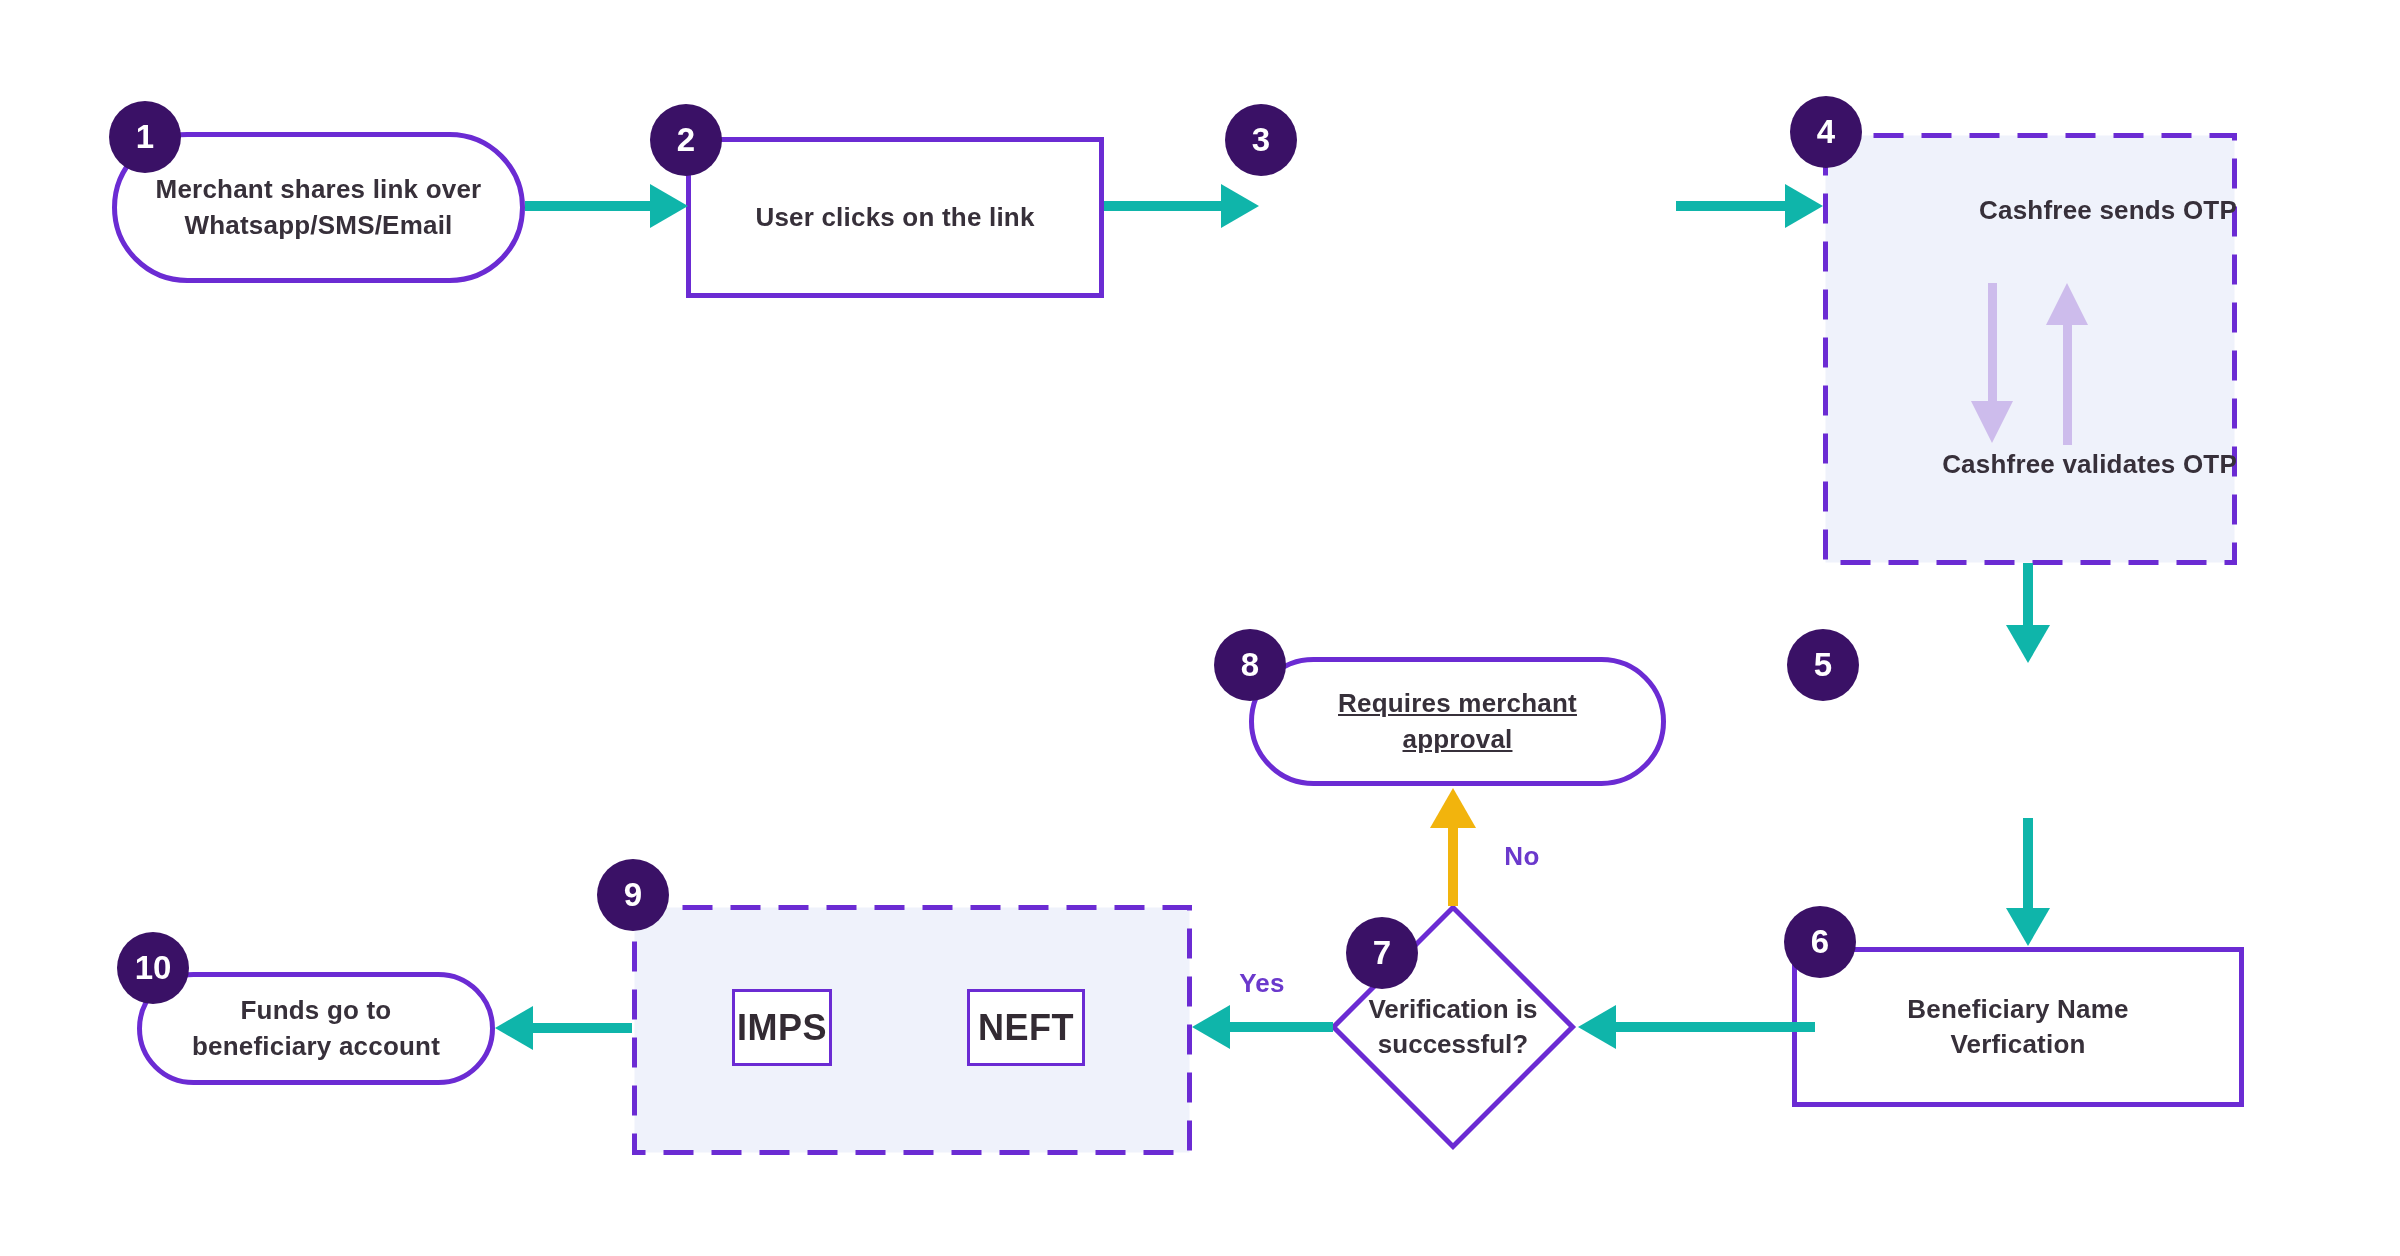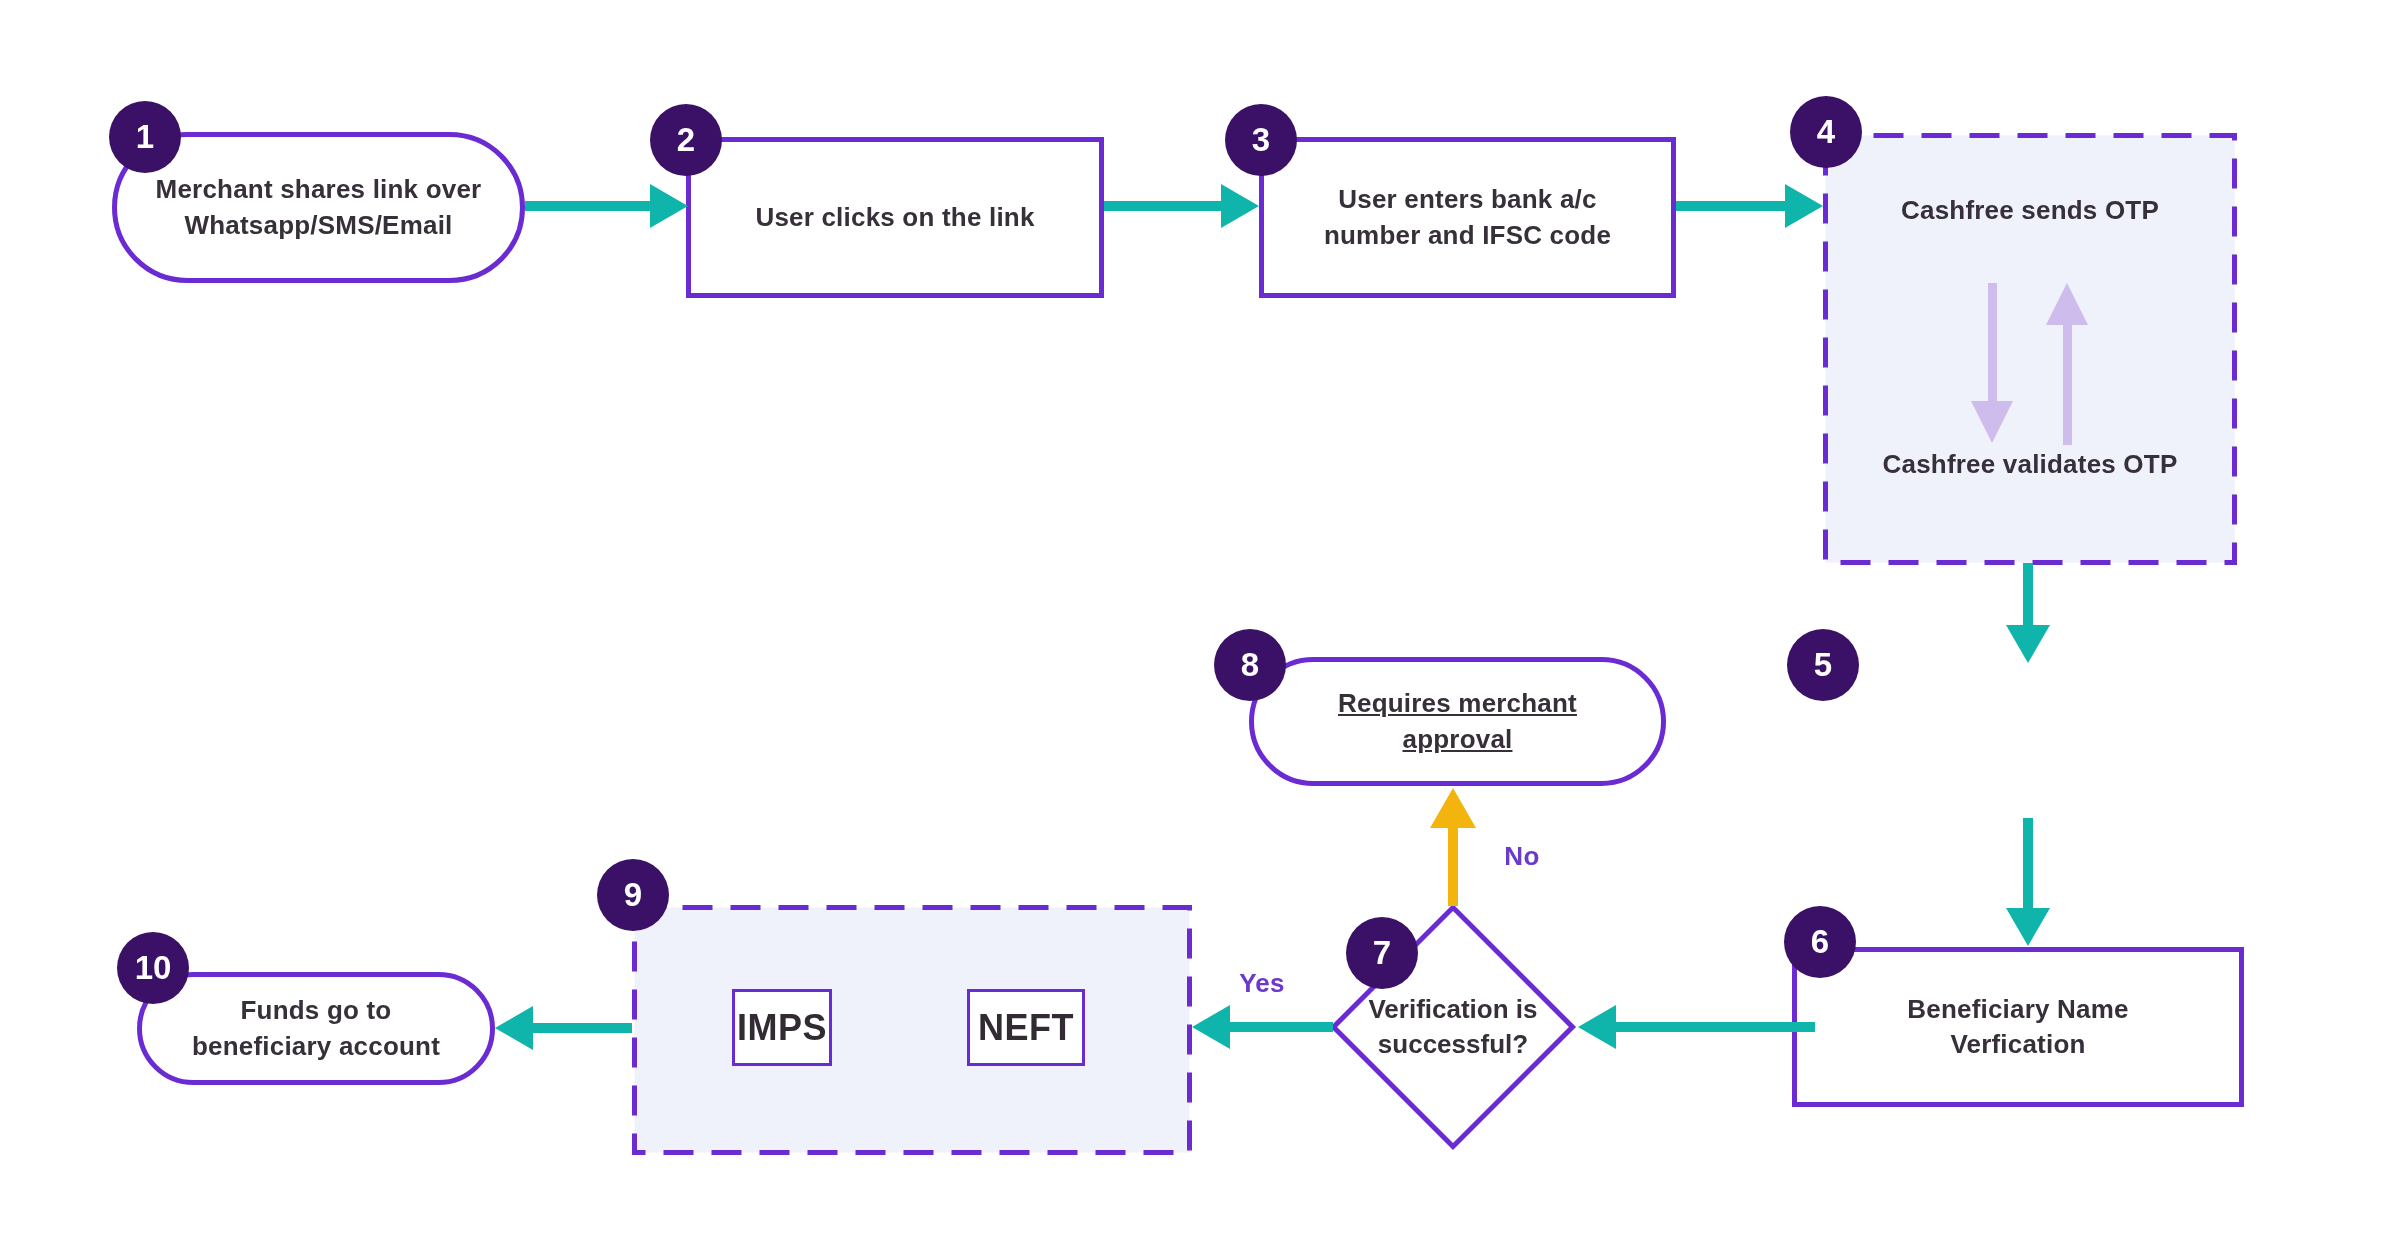--- a/index.html
+++ b/index.html
@@ -15,21 +15,21 @@
     letter-spacing:.2px;z-index:1;
   }
   .node .line{display:block;}
   .pill-lg{border-radius:80px;align-items:center;}
   .pill-md{border-radius:66px;text-decoration:underline;}
   .pill-sm{border-radius:58px;text-align:center;}
   
   .panel{position:absolute;z-index:1;}
   .panel svg{display:block;}
   .panel-label{
-    position:absolute;left:0;width:100%;text-align:center;font-weight:700;
+    position:absolute;left:0;width:100%;text-align:right;font-weight:700;
     font-size:26px;color:#37303A;letter-spacing:.2px;z-index:3;
   }
   .mini-box{
     position:absolute;background:#ffffff;border:3px solid #6B2BD3;box-sizing:border-box;
     display:flex;align-items:center;justify-content:center;
     font-weight:700;font-size:36px;color:#332B33;letter-spacing:.5px;z-index:3;
   }
   
   .diamond{
     position:absolute;left:1366px;top:940px;width:174px;height:174px;background:#ffffff;
@@ -71,24 +71,20 @@
 
   <div class="node pill-lg" style="left:112px;top:132px;width:413px;height:151px">
     <span class="line">Merchant shares link over</span>
     <span class="line">Whatsapp/SMS/Email</span>
   </div>
 
   <div class="node" style="left:686px;top:137px;width:418px;height:161px">
     <span class="line">User clicks on the link</span>
   </div>
 
-  <div class="node" style="left:1259px;top:137px;width:417px;height:161px">
-    <span class="line">User enters bank a/c</span>
-    <span class="line">number and IFSC code</span>
-  </div>
 
   <div class="panel" style="left:1823px;top:133px;width:414px;height:432px">
     <svg width="414" height="432">
       <rect x="2.5" y="2.5" width="409" height="427" fill="#EFF2FB" stroke="#6B2BD3" stroke-width="5" stroke-dasharray="30 18"></rect>
     </svg>
     <div class="panel-label" style="top:62px">Cashfree sends OTP</div>
     <div class="panel-label" style="top:316px">Cashfree validates OTP</div>
 
     <div class="otp-shaft" style="left:165px;top:150px;height:120px"></div>
     <div class="otp-head otp-head-down" style="left:148px;top:268px"></div>

